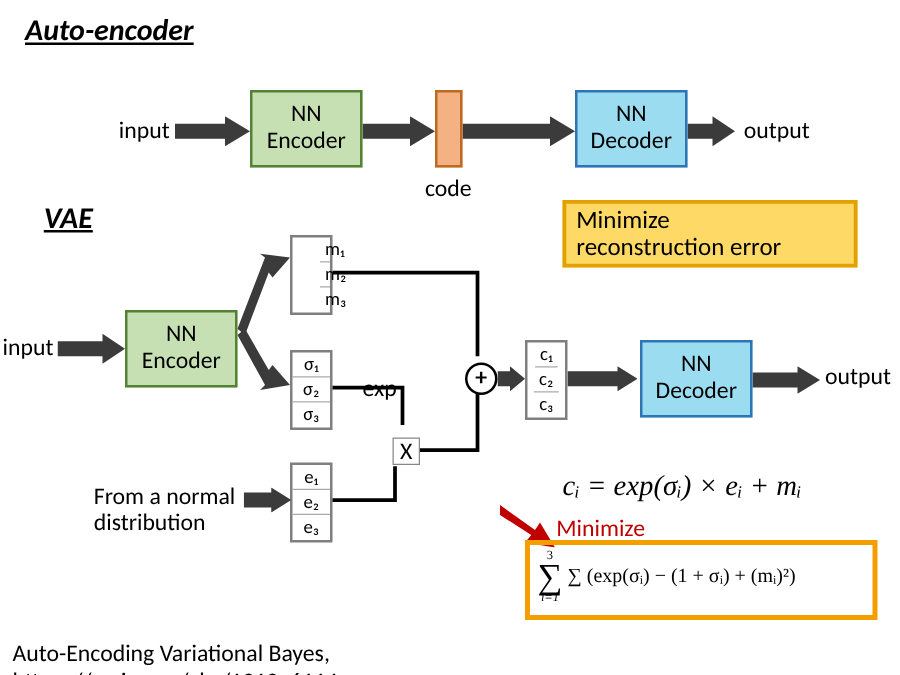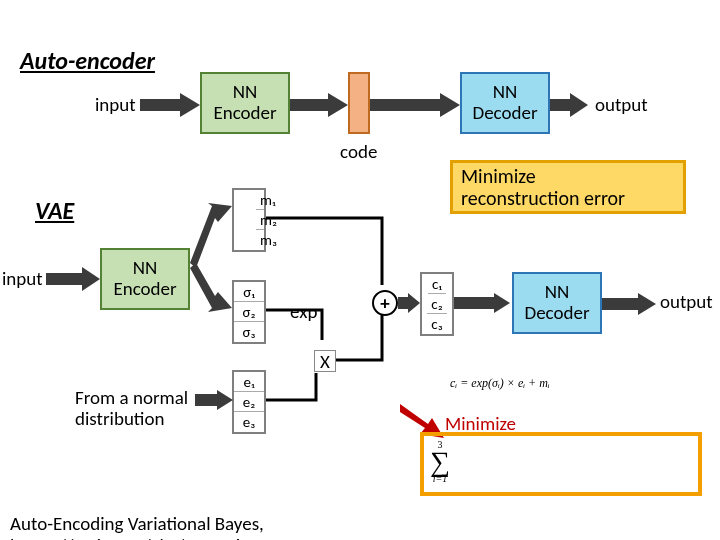--- a/index.html
+++ b/index.html
@@ -1,31 +1,31 @@
 <!DOCTYPE html>
 <html><head>
 <meta charset="utf-8">
 <style>
   * { box-sizing: border-box; margin: 0; padding: 0; }
   body { width: 720px; height: 540px; font-family: Calibri, Arial, sans-serif; background: #fff; position: relative; overflow: hidden; }
-  .title { position: absolute; font-style: italic; font-size: 24px; text-decoration: underline; font-weight: bold; margin-top: 36px; }
+  .title { position: absolute; font-style: italic; font-size: 24px; text-decoration: underline; font-weight: bold; }
   .label { position: absolute; font-size: 19px; }
   .box { position: absolute; border: 2px solid; display: flex; align-items: center; justify-content: center; text-align: center; font-size: 19px; line-height: 1.1; }
   .encoder-green { background: #c6e0b4; border-color: #548235; }
   .decoder-blue { background: #9bdcf0; border-color: #2e75b6; }
   .code-orange { background: #f4b183; border-color: #bf6a20; }
   .minimize-box { background: #ffd966; border-color: #e2a100; }
   .vector-box { position: absolute; border: 2px solid #7f7f7f; background: #fff; font-size: 15px; display: flex; flex-direction: column; }
   .vector-box div { border-bottom: 1px solid #aaa; padding: 0 4px; height: 20px; line-height: 20px; text-align: center; }
   .vector-box div:last-child { border-bottom: none; }
   .arrow { position: absolute; }
   .footer { position: absolute; font-size: 19px; line-height: 1.15; margin-top: 33px; }
   .op { position: absolute; font-size: 19px; }
   .orange-border { position: absolute; border: 4px solid #f59e00; }
-  .formula { position: absolute; font-family: 'Cambria Math', serif; font-size: 12px; }
+  .formula { position: absolute; font-family: 'Cambria Math', serif; font-size: 23px; }
 </style>
 </head>
 <body>
 
 <div class="title" style="left:20px; top:10px;">Auto-encoder</div>
 
 <div class="label" style="left:95px; top:93px;">input</div>
 
 <svg class="arrow" style="left:140px; top:93px;" width="60" height="24">
     <polygon points="0,6 40,6 40,0 60,12 40,24 40,18 0,18" fill="#3b3b3b"></polygon>
@@ -143,16 +143,17 @@
     <polygon points="0,2 28,22 32,16 44,36 20,32 25,26 0,10" fill="#c00000"></polygon>
   </svg>
 
 <div class="orange-border" style="left:420px; top:432px; width:282px; height:64px;"></div>
 <div class="formula" style="left:430px; top:440px; font-size:16px;">
   <span style="display:inline-block; text-align:center; vertical-align:middle; line-height:0.9;">
     <span style="font-size:10px; display:block;">3</span>
     <span style="font-size:28px; display:block;">∑</span>
     <span style="font-size:10px; display:block;font-style:italic;">i=1</span>
   </span>
+  <span style="vertical-align:middle;">∑ (exp(σᵢ) − (1 + σᵢ) + (mᵢ)²)</span>
 </div>
 
 <div class="footer" style="left:10px; top:480px; white-space:pre-line;">Auto-Encoding Variational Bayes,
 https: //arxiv. org/abs/1312. 6114</div>
 
 </body></html>

